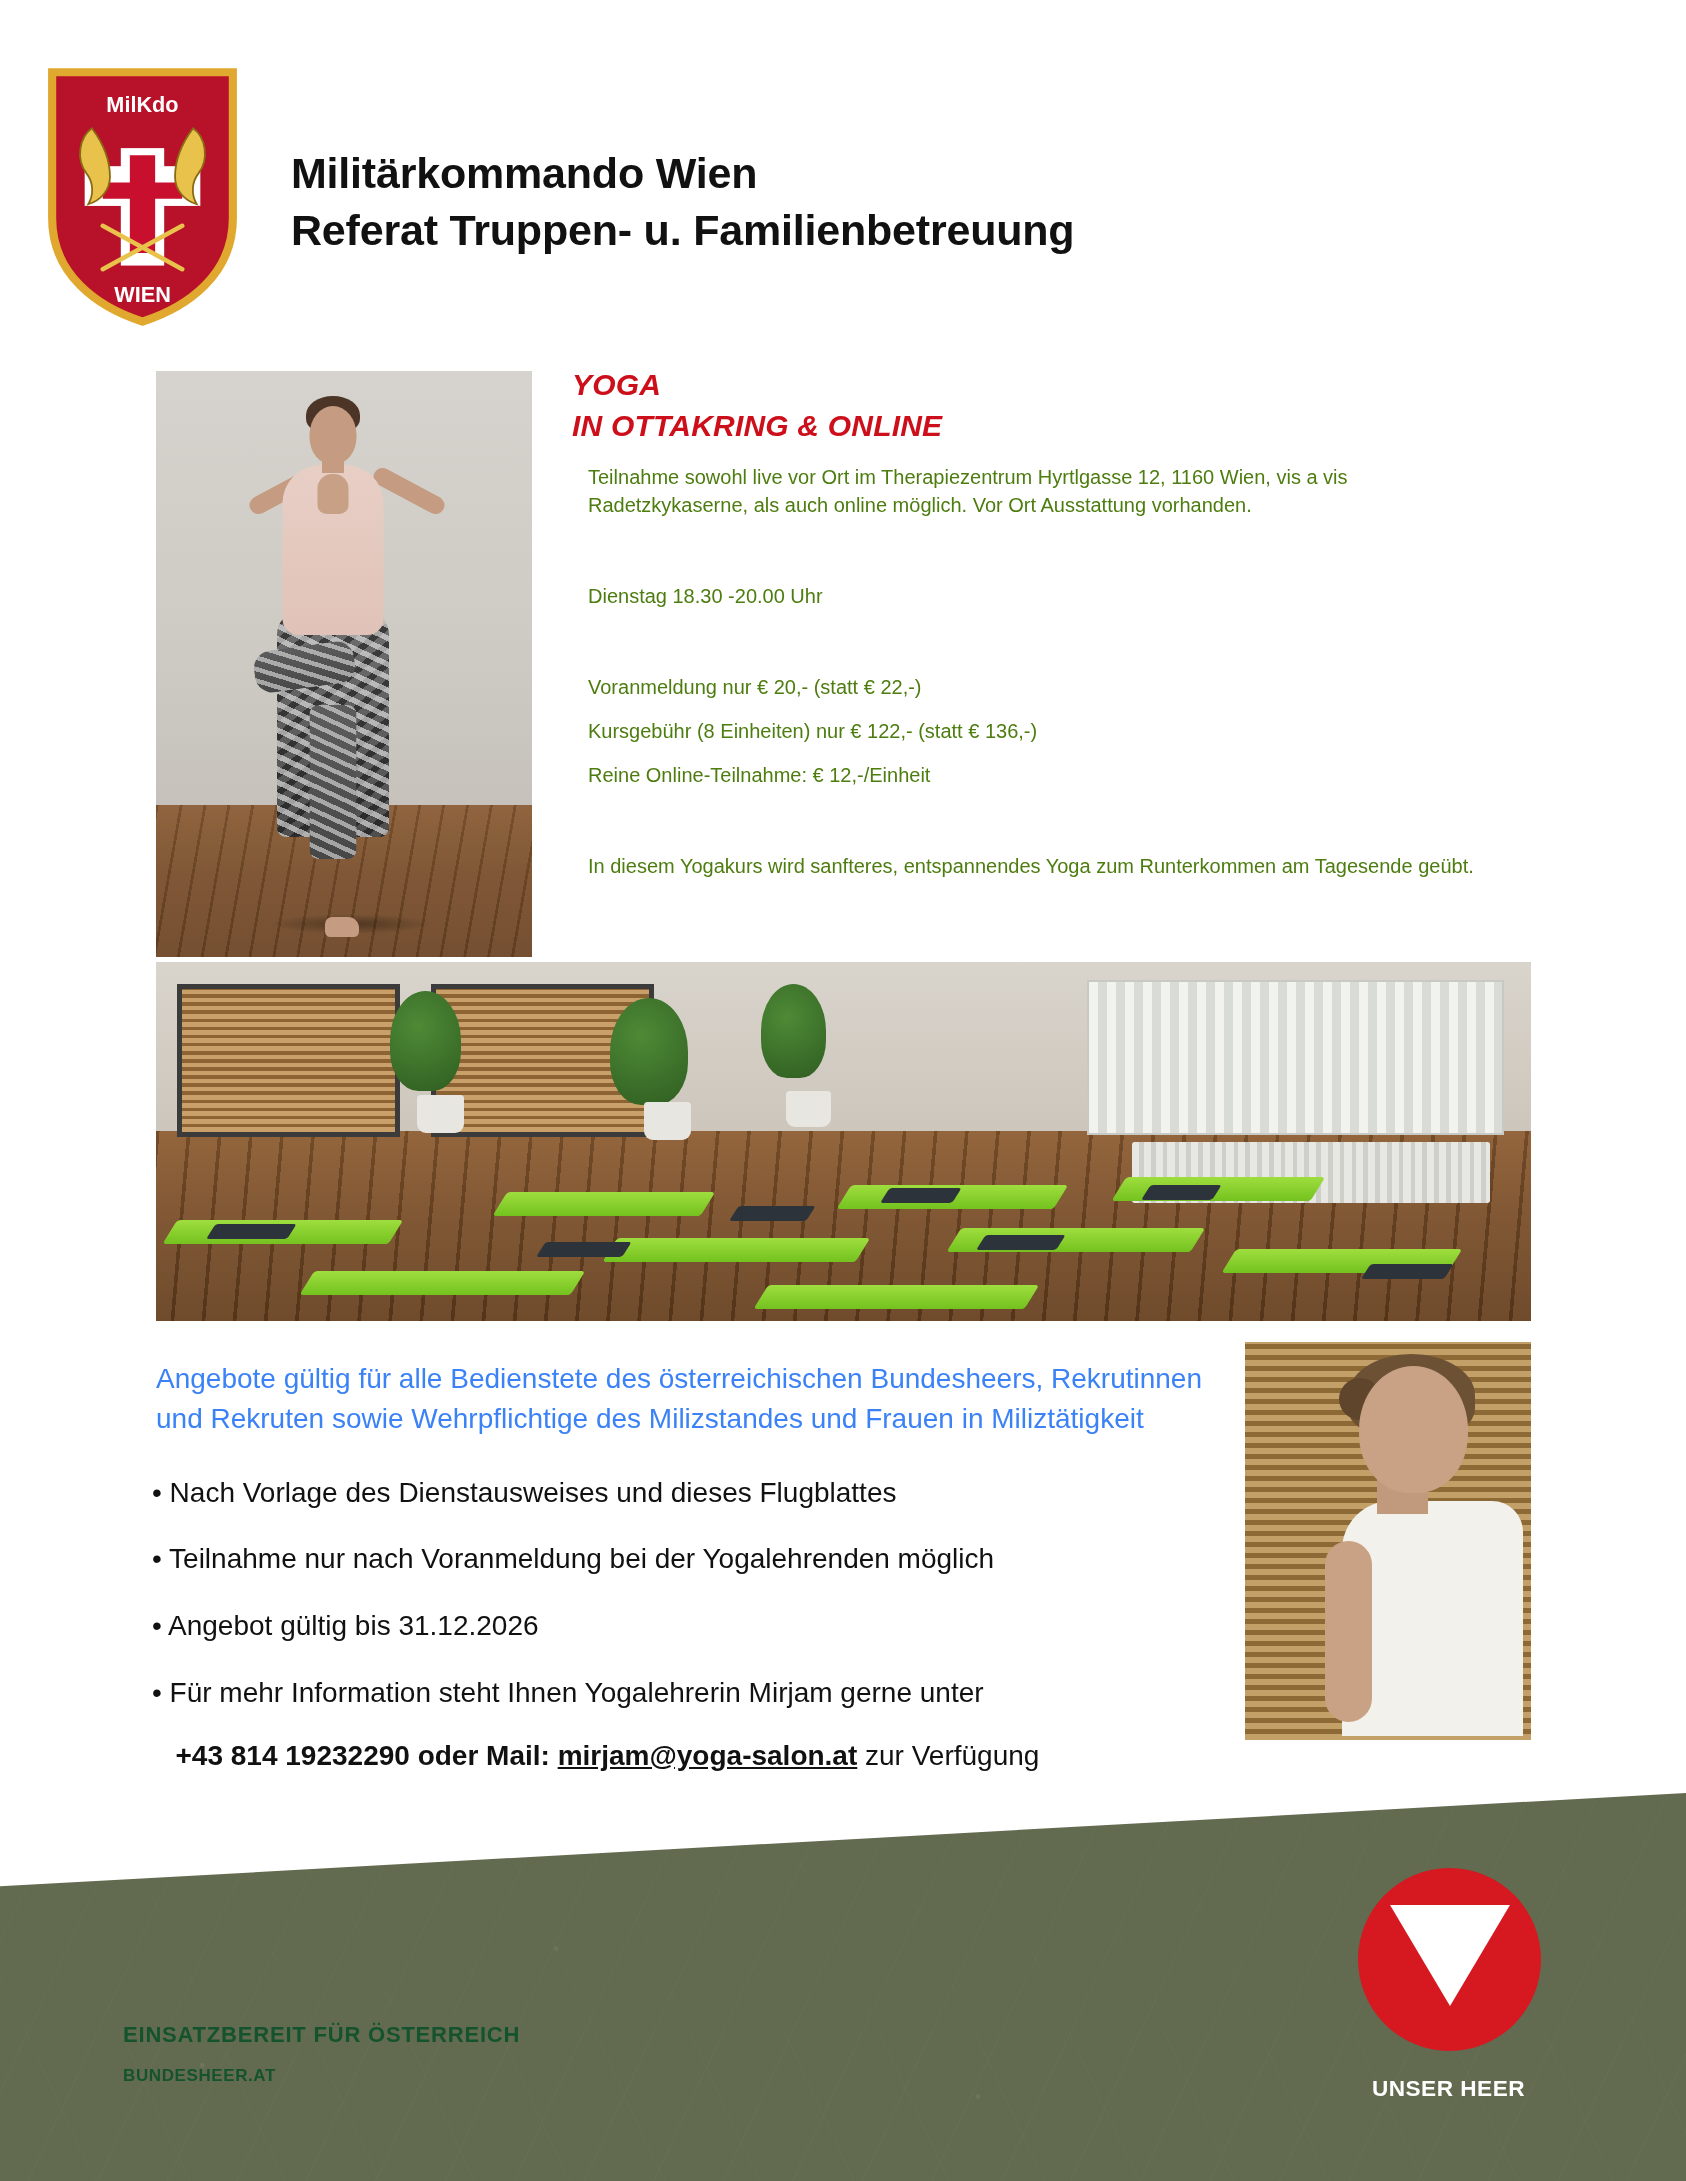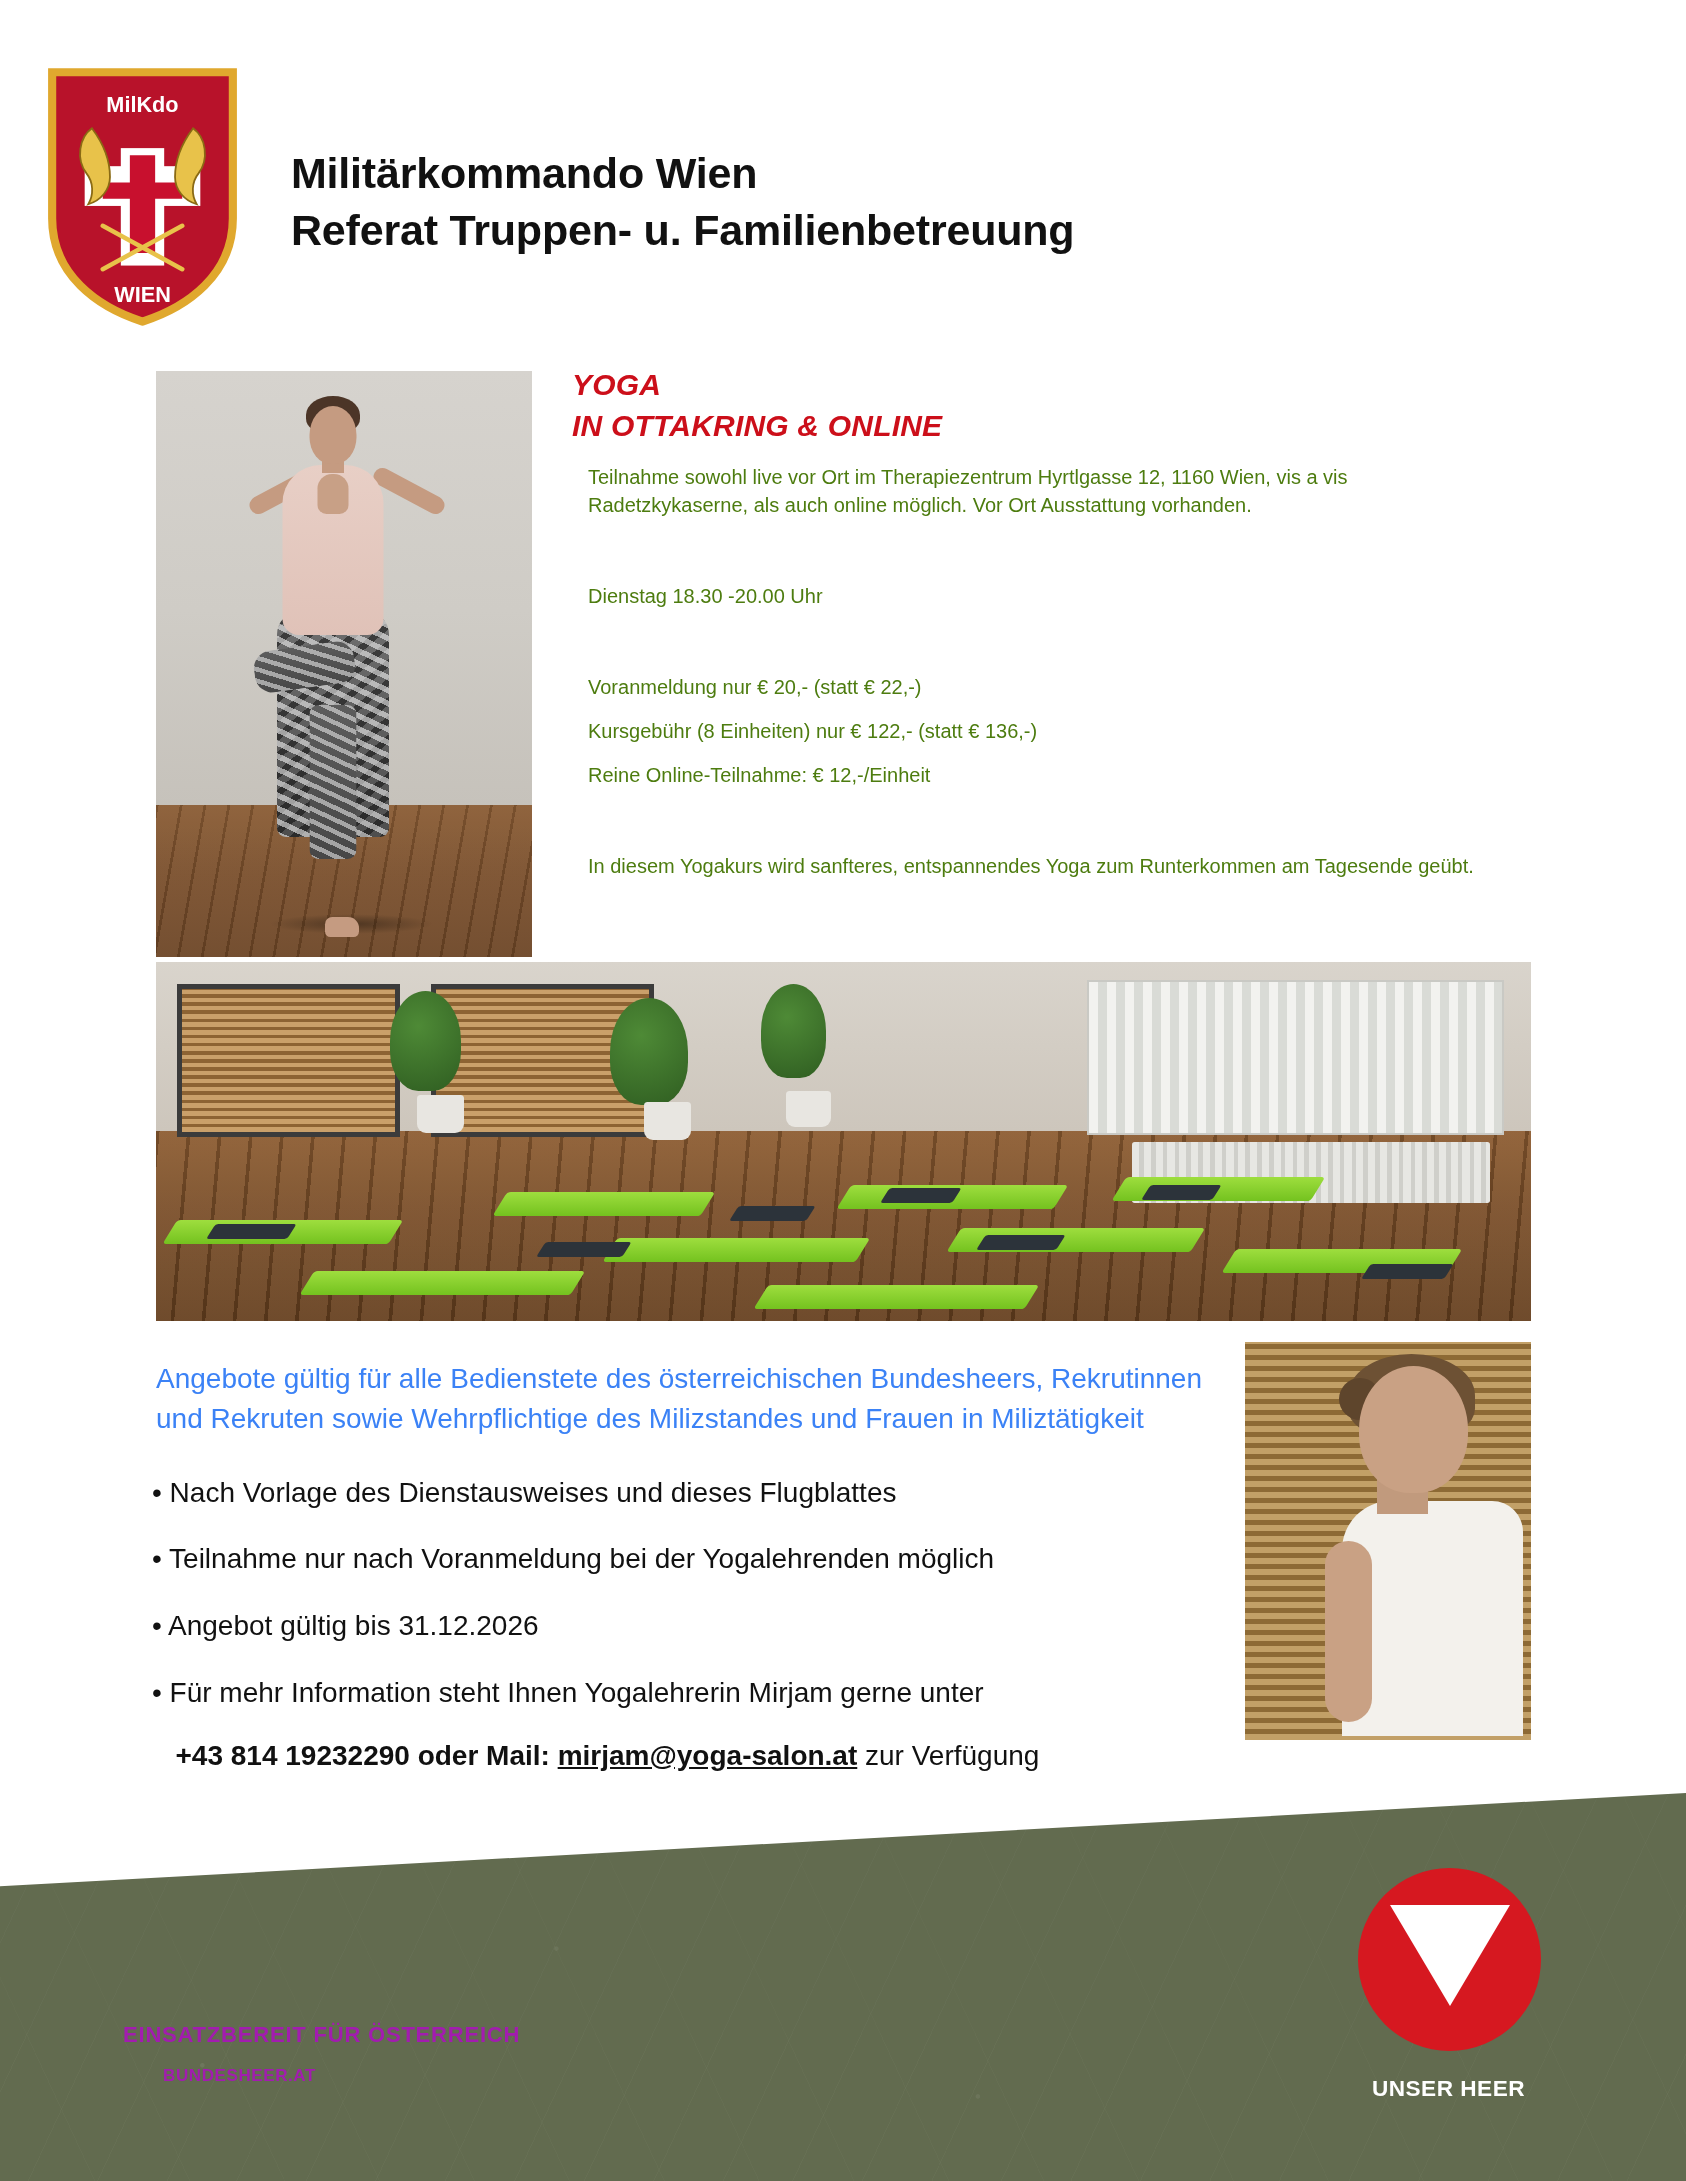--- a/index.html
+++ b/index.html
@@ -225,28 +225,28 @@
       radial-gradient(circle at 12% 70%, rgba(255,255,255,.7) 0 1.8px, transparent 2.7px),
       radial-gradient(circle at 33% 40%, rgba(255,255,255,.6) 0 1.8px, transparent 2.7px),
       radial-gradient(circle at 58% 78%, rgba(255,255,255,.6) 0 1.8px, transparent 2.7px),
       repeating-linear-gradient(115deg, rgba(255,255,255,.25) 0 0.9px, transparent 0.9px 63px),
       repeating-linear-gradient(65deg, rgba(255,255,255,.18) 0 0.9px, transparent 0.9px 86px);
   }
   .footer-text {
     position: absolute;
     left: 123px;
     bottom: 96px;
-    color: #a21caf;
+    color: #14532d;
   }
   .footer-text .ft1 {
     font-size: 22px; font-weight: bold; letter-spacing: 0.8px;
   }
   .footer-text .ft2 {
     margin-top: 18px;
-    font-size: 17px; font-weight: bold; letter-spacing: 0.6px; margin-left: 40px;
+    font-size: 17px; font-weight: bold; letter-spacing: 0.6px;
   }
   .emblem {
     position: absolute;
     right: 145px;
     bottom: 131px;
     width: 183px; height: 183px;
     border-radius: 50%;
     background: #d61820;
     display:flex; align-items:center; justify-content:center;
   }

